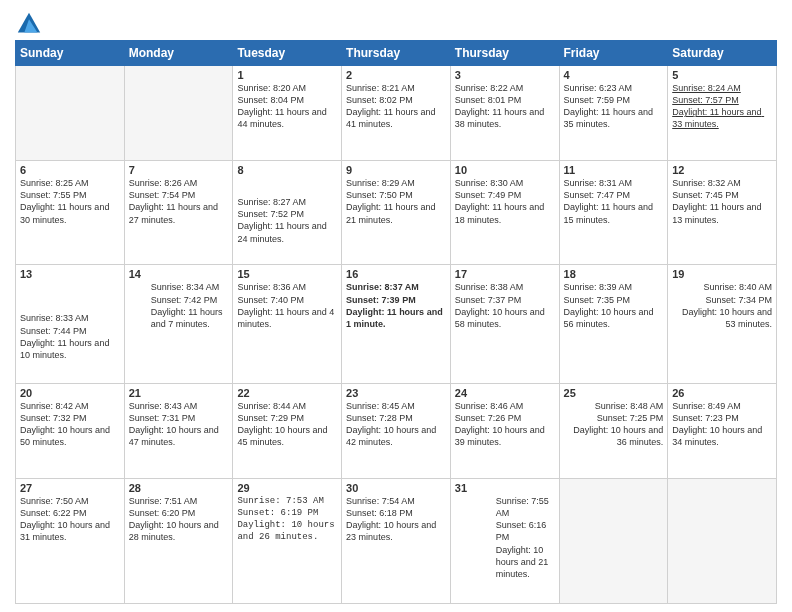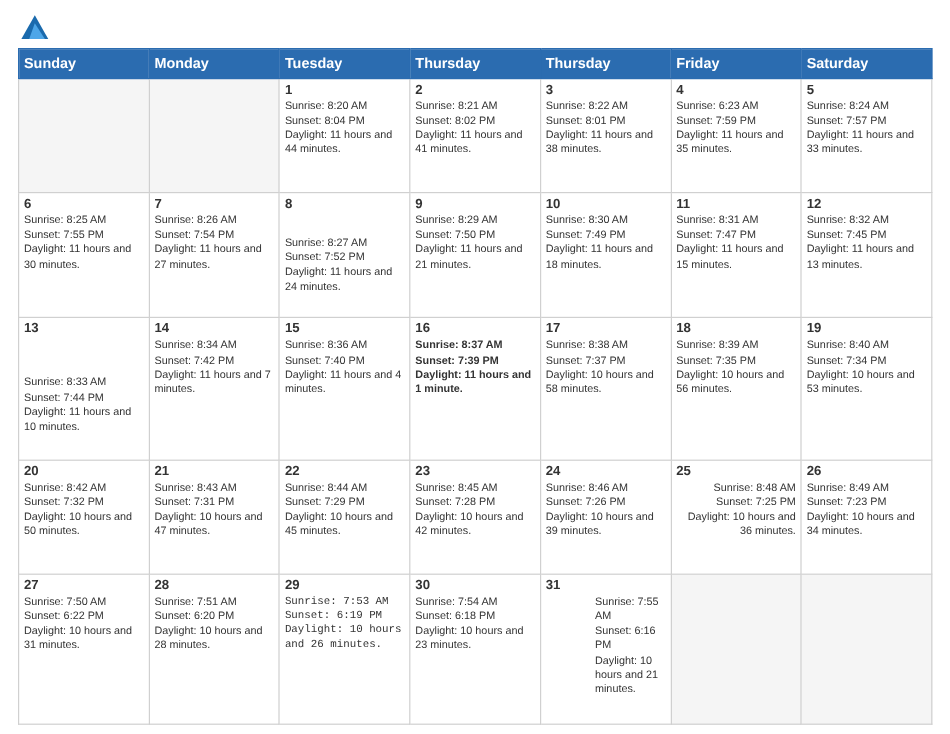--- a/index.html
+++ b/index.html
@@ -159,21 +159,21 @@
 Daylight: 11 hours and 38 minutes.</div>
           </td>
           <td>
             <span class="day-number">4</span>
             <div class="day-info" style="white-space: pre-wrap;">Sunrise: 6:23 AM
 Sunset: 7:59 PM
 Daylight: 11 hours and 35 minutes.</div>
           </td>
           <td>
             <span class="day-number">5</span>
-            <div class="day-info" style="white-space: pre-wrap;">Sunrise: 8:24 AM
+            <div class="day-info" style="white-space: pre-wrap; text-decoration: underline;">Sunrise: 8:24 AM
 Sunset: 7:57 PM
 Daylight: 11 hours and 33 minutes.</div>
           </td>
         </tr>
         <tr class="week-row">
           <td>
             <span class="day-number">6</span>
             <div class="day-info" style="white-space: pre-wrap;">Sunrise: 8:25 AM
 Sunset: 7:55 PM
 Daylight: 11 hours and 30 minutes.</div>
@@ -217,21 +217,21 @@
         </tr>
         <tr class="week-row">
           <td>
             <span class="day-number">13</span>
             <div class="day-info" style="white-space: pre-wrap; margin-top: 32px;">Sunrise: 8:33 AM
 Sunset: 7:44 PM
 Daylight: 11 hours and 10 minutes.</div>
           </td>
           <td>
             <span class="day-number">14</span>
-            <div class="day-info" style="white-space: pre-wrap;">Sunrise: 8:34 AM
+            <div class="day-info" style="white-space: pre-wrap; margin-left: 22px;">Sunrise: 8:34 AM
 Sunset: 7:42 PM
 Daylight: 11 hours and 7 minutes.</div>
           </td>
           <td>
             <span class="day-number">15</span>
             <div class="day-info" style="white-space: pre-wrap;">Sunrise: 8:36 AM
 Sunset: 7:40 PM
 Daylight: 11 hours and 4 minutes.</div>
           </td>
           <td>
@@ -247,21 +247,21 @@
 Daylight: 10 hours and 58 minutes.</div>
           </td>
           <td>
             <span class="day-number">18</span>
             <div class="day-info" style="white-space: pre-wrap;">Sunrise: 8:39 AM
 Sunset: 7:35 PM
 Daylight: 10 hours and 56 minutes.</div>
           </td>
           <td>
             <span class="day-number">19</span>
-            <div class="day-info" style="white-space: pre-wrap;">Sunrise: 8:40 AM
+            <div class="day-info" style="white-space: pre-wrap; text-align: right;">Sunrise: 8:40 AM
 Sunset: 7:34 PM
 Daylight: 10 hours and 53 minutes.</div>
           </td>
         </tr>
         <tr class="week-row">
           <td>
             <span class="day-number">20</span>
             <div class="day-info" style="white-space: pre-wrap;">Sunrise: 8:42 AM
 Sunset: 7:32 PM
 Daylight: 10 hours and 50 minutes.</div>

